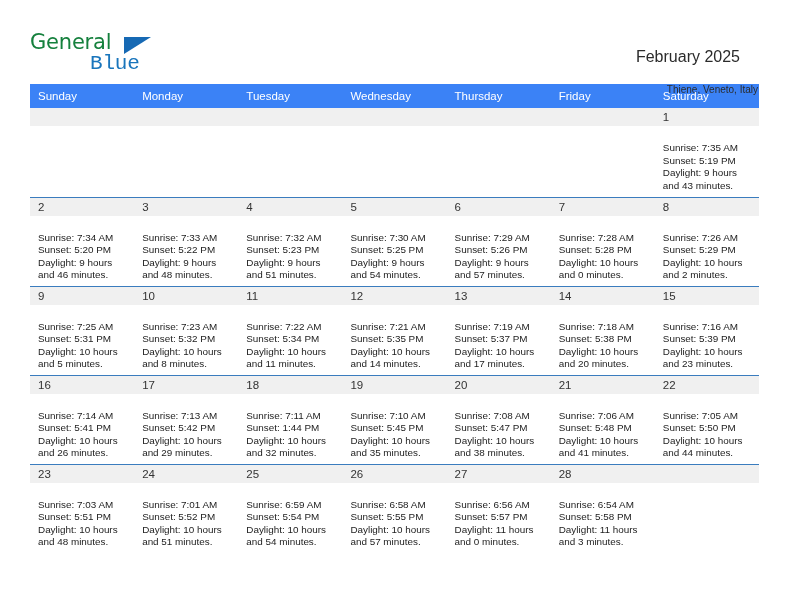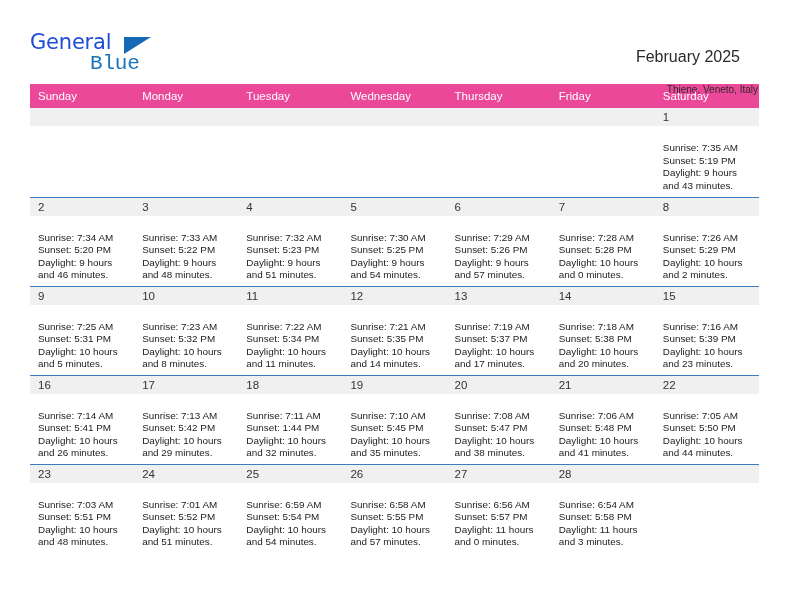--- a/index.html
+++ b/index.html
@@ -35,21 +35,21 @@
     width: 120px;
     height: 48px;
     line-height: 1;
   }
   .logo-general {
     position: absolute;
     left: 0;
     top: 2px;
     font-size: 21px;
     letter-spacing: -0.2px;
-    color: #1d4ed8;
+    color: #15803d;
     font-family: "DejaVu Sans", sans-serif;
   }
   .logo-triangle {
     position: absolute;
     left: 94px;
     top: 7px;
     width: 0;
     height: 0;
     border-left: 27px solid #1669b4;
     border-bottom: 17px solid transparent;
@@ -84,21 +84,21 @@
   .cal-wrap {
     padding: 0 33px 0 30px;
     margin-top: 16px;
   }
   table.calendar {
     border-collapse: collapse;
     width: 729px;
     table-layout: fixed;
   }
   table.calendar th {
-    background: #ec4899;
+    background: #3b82f6;
     color: #ffffff;
     font-size: 11.5px;
     font-weight: normal;
     text-align: left;
     padding: 6px 0 6px 8px;
     height: 20px;
     box-sizing: border-box;
   }
   table.calendar td {
     vertical-align: top;

